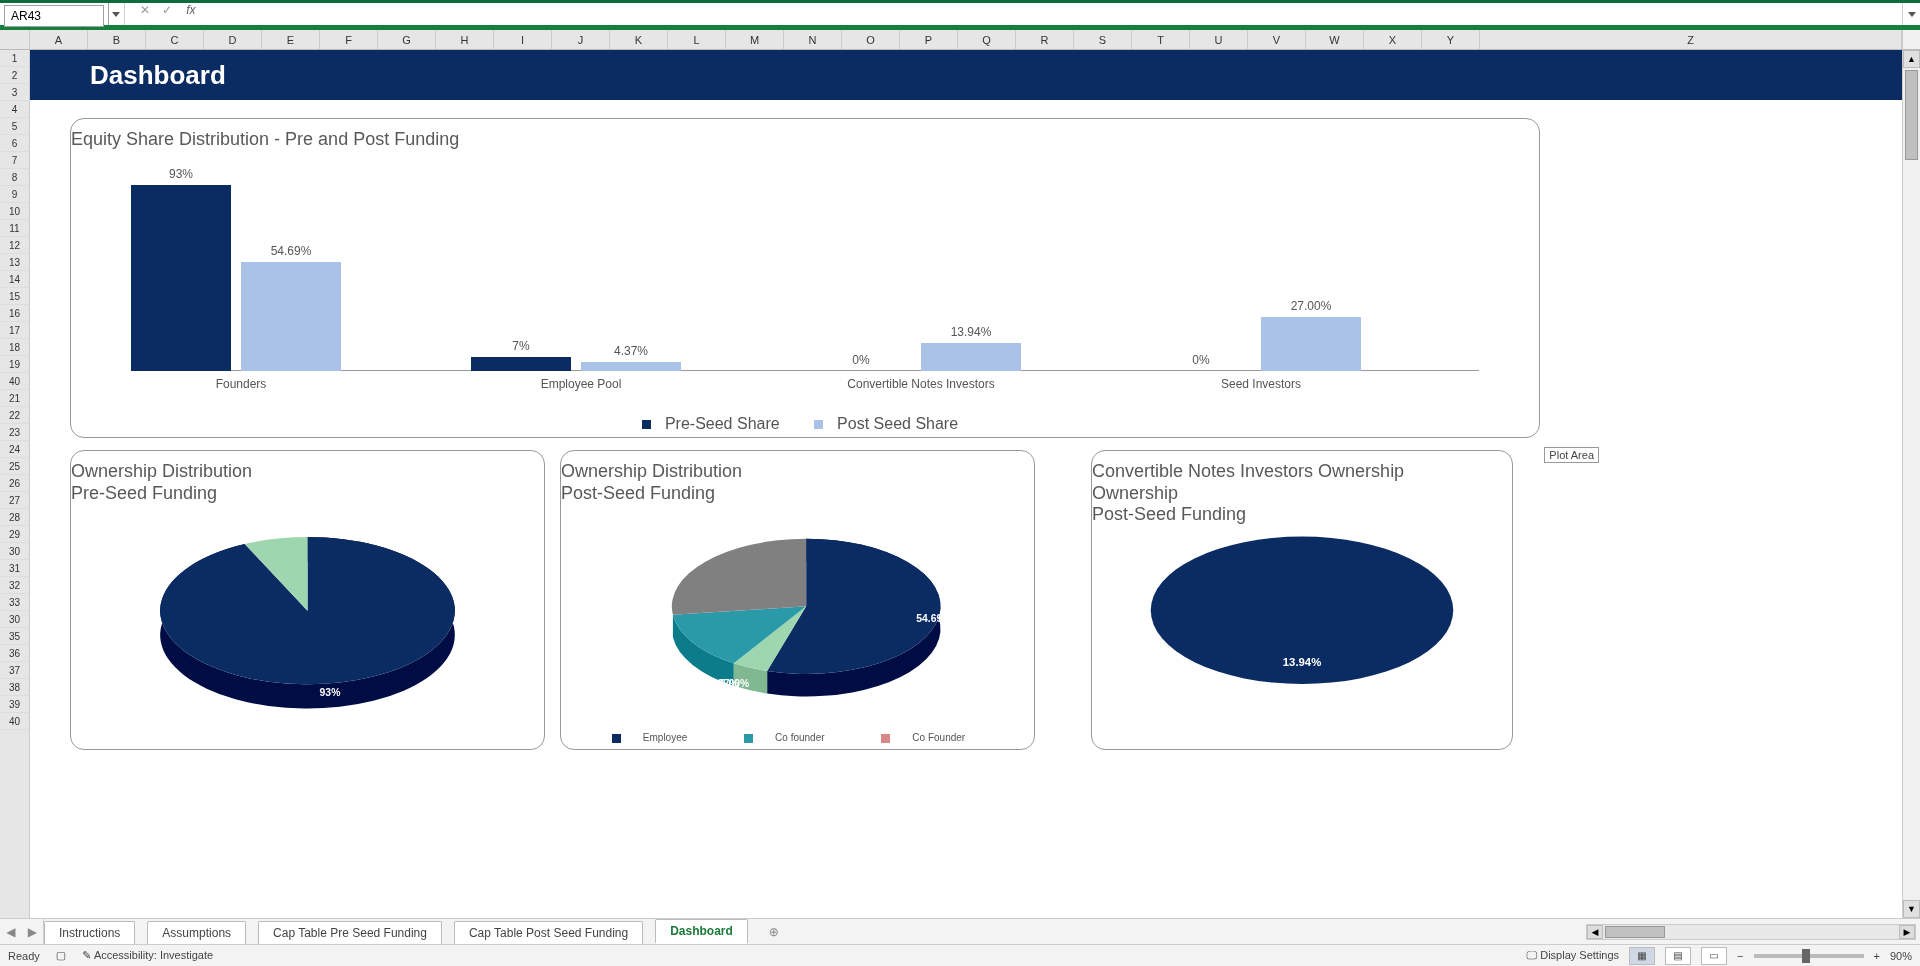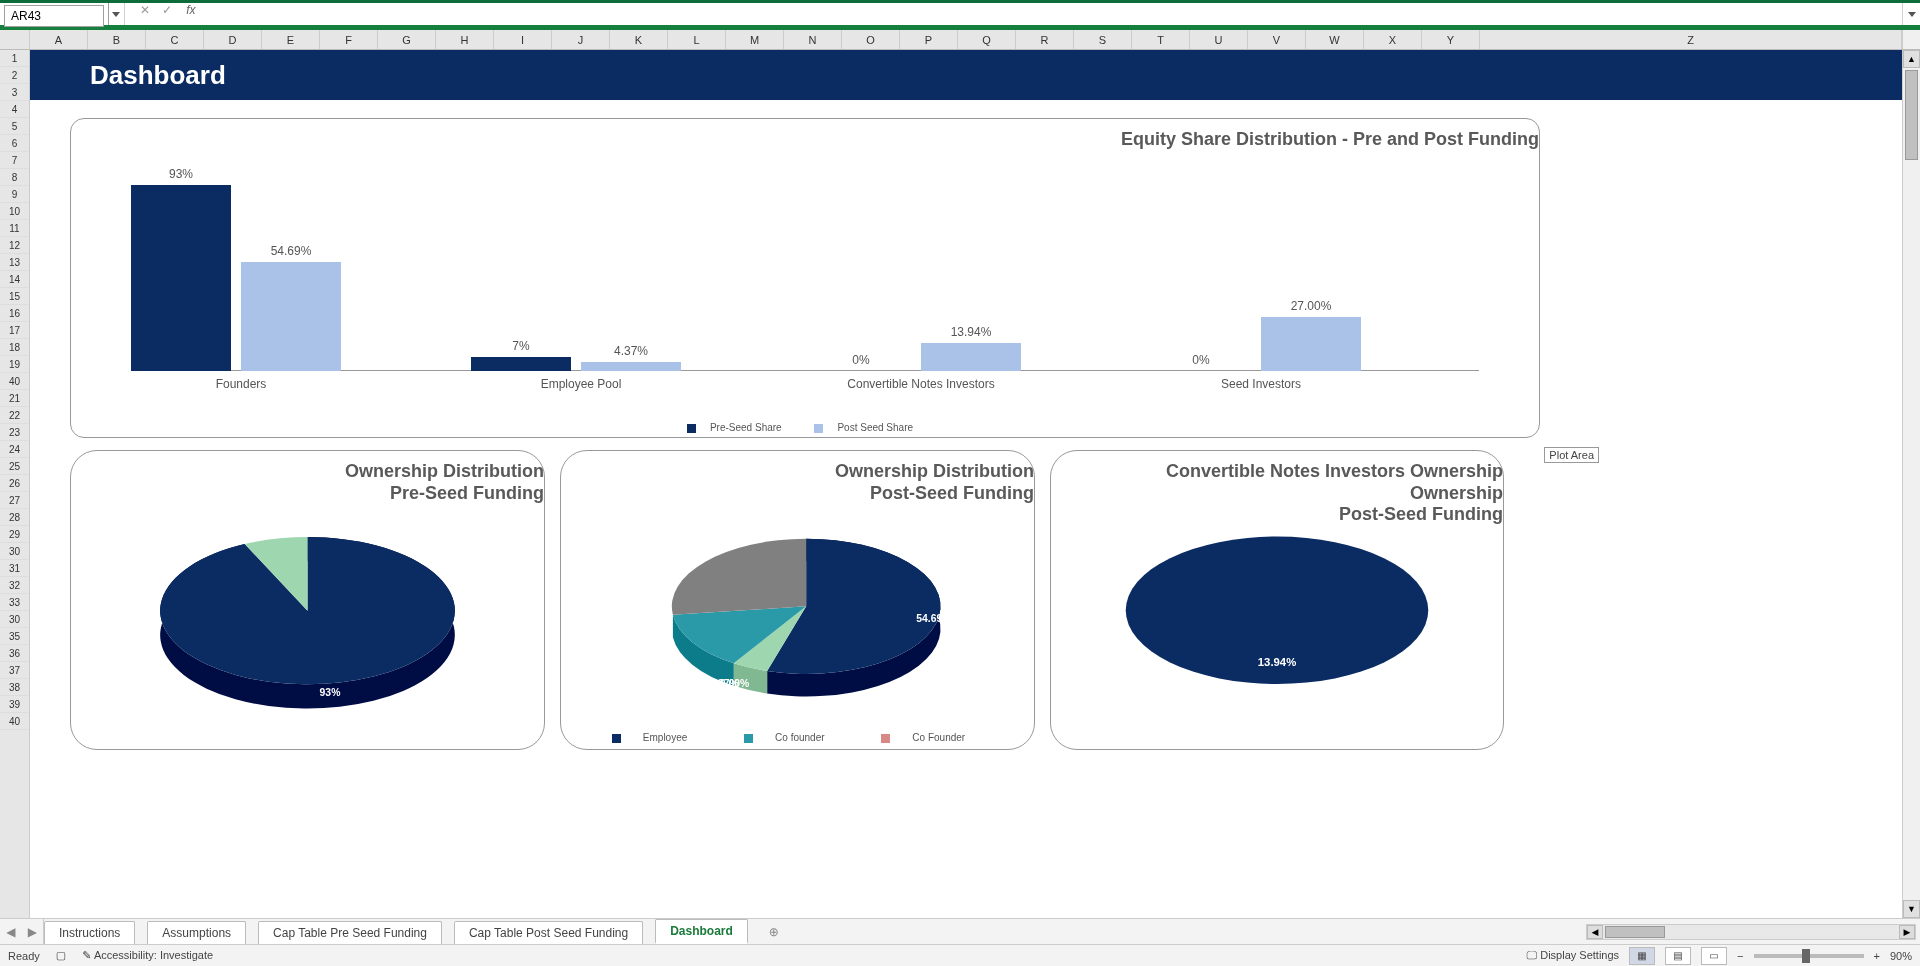--- a/index.html
+++ b/index.html
@@ -32,40 +32,40 @@
 .content { flex: 1; position: relative; background: #fff; overflow: hidden; }
 .vscroll { width: 18px; background: #f0f0f0; border-left: 1px solid #ccc; position: relative; }
 .vscroll .arrow { height: 18px; background: #e0e0e0; border: 1px solid #bbb; display: flex; align-items: center; justify-content: center; font-size: 9px; }
 .vscroll .thumb { position: absolute; top: 20px; left: 2px; right: 2px; height: 90px; background: #c0c0c0; border: 1px solid #999; }
 
 
 .banner { position: absolute; left: 0; top: 0; right: 0; height: 50px; background: #0b2b63; color: #fff; display: flex; align-items: center; padding-left: 60px; font-size: 26px; font-weight: 600; }
 
 
 .panel { position: absolute; border: 1.5px solid #999; border-radius: 14px; background: #fff; }
-.panel-title { text-align: right; font-size: 18px; font-weight: 700; color: #595959; padding-top: 10px; line-height: 1.2; }
+.panel-title { text-align: left; font-size: 18px; font-weight: 400; color: #595959; padding-top: 10px; line-height: 1.2; }
 
 .big-panel { left: 40px; top: 68px; width: 1470px; height: 320px; }
 .plot-area-hint { position: absolute; right: -60px; top: 328px; font-size: 11px; color: #444; background: #fff; border: 1px solid #999; padding: 1px 4px; }
 
-.small-panel { top: 400px; width: 475px; height: 300px; border-radius: 27px; }
+.small-panel { top: 400px; width: 475px; height: 300px; }
 .sp1 { left: 40px; }
 .sp2 { left: 530px; }
-.sp3 { left: 1020px; width: 454px; }
+.sp3 { left: 1061px; width: 422px; }
 
 
 .barchart { position: absolute; left: 60px; right: 60px; top: 50px; bottom: 40px; }
 .baseline { position: absolute; left: 0; right: 0; bottom: 26px; height: 1px; background: #999; }
 .bar-group { position: absolute; bottom: 26px; width: 220px; text-align: center; }
 .bar-cat-label { position: absolute; bottom: -20px; width: 100%; text-align: center; font-size: 12px; color: #555; }
 .bar { position: absolute; bottom: 0; width: 100px; }
 .bar.pre { background: #0b2b63; }
 .bar.post { background: #aac1e8; }
 .bar-label { position: absolute; top: -18px; width: 100%; text-align: center; font-size: 12px; color: #555; }
-.legend-bar { position: absolute; bottom: 4px; left: 0; right: 0; text-align: center; font-size: 10px; color: #555; }
+.legend-bar { position: absolute; bottom: 4px; left: 0; right: 0; text-align: center; font-size: 16px; color: #555; }
 .legend-bar span { margin: 0 10px; }
 .sw { display: inline-block; width: 9px; height: 9px; margin-right: 4px; vertical-align: middle; }
 
 
 .pie-wrap { position: absolute; left: 0; right: 0; top: 60px; bottom: 30px; display: flex; align-items: center; justify-content: center; }
 .pie-svg { width: 100%; height: 100%; }
 .pie-legend { position: absolute; bottom: 6px; left: 0; right: 0; text-align: center; font-size: 10px; color: #555; }
 .pie-legend span { margin: 0 18px; }
 
 

